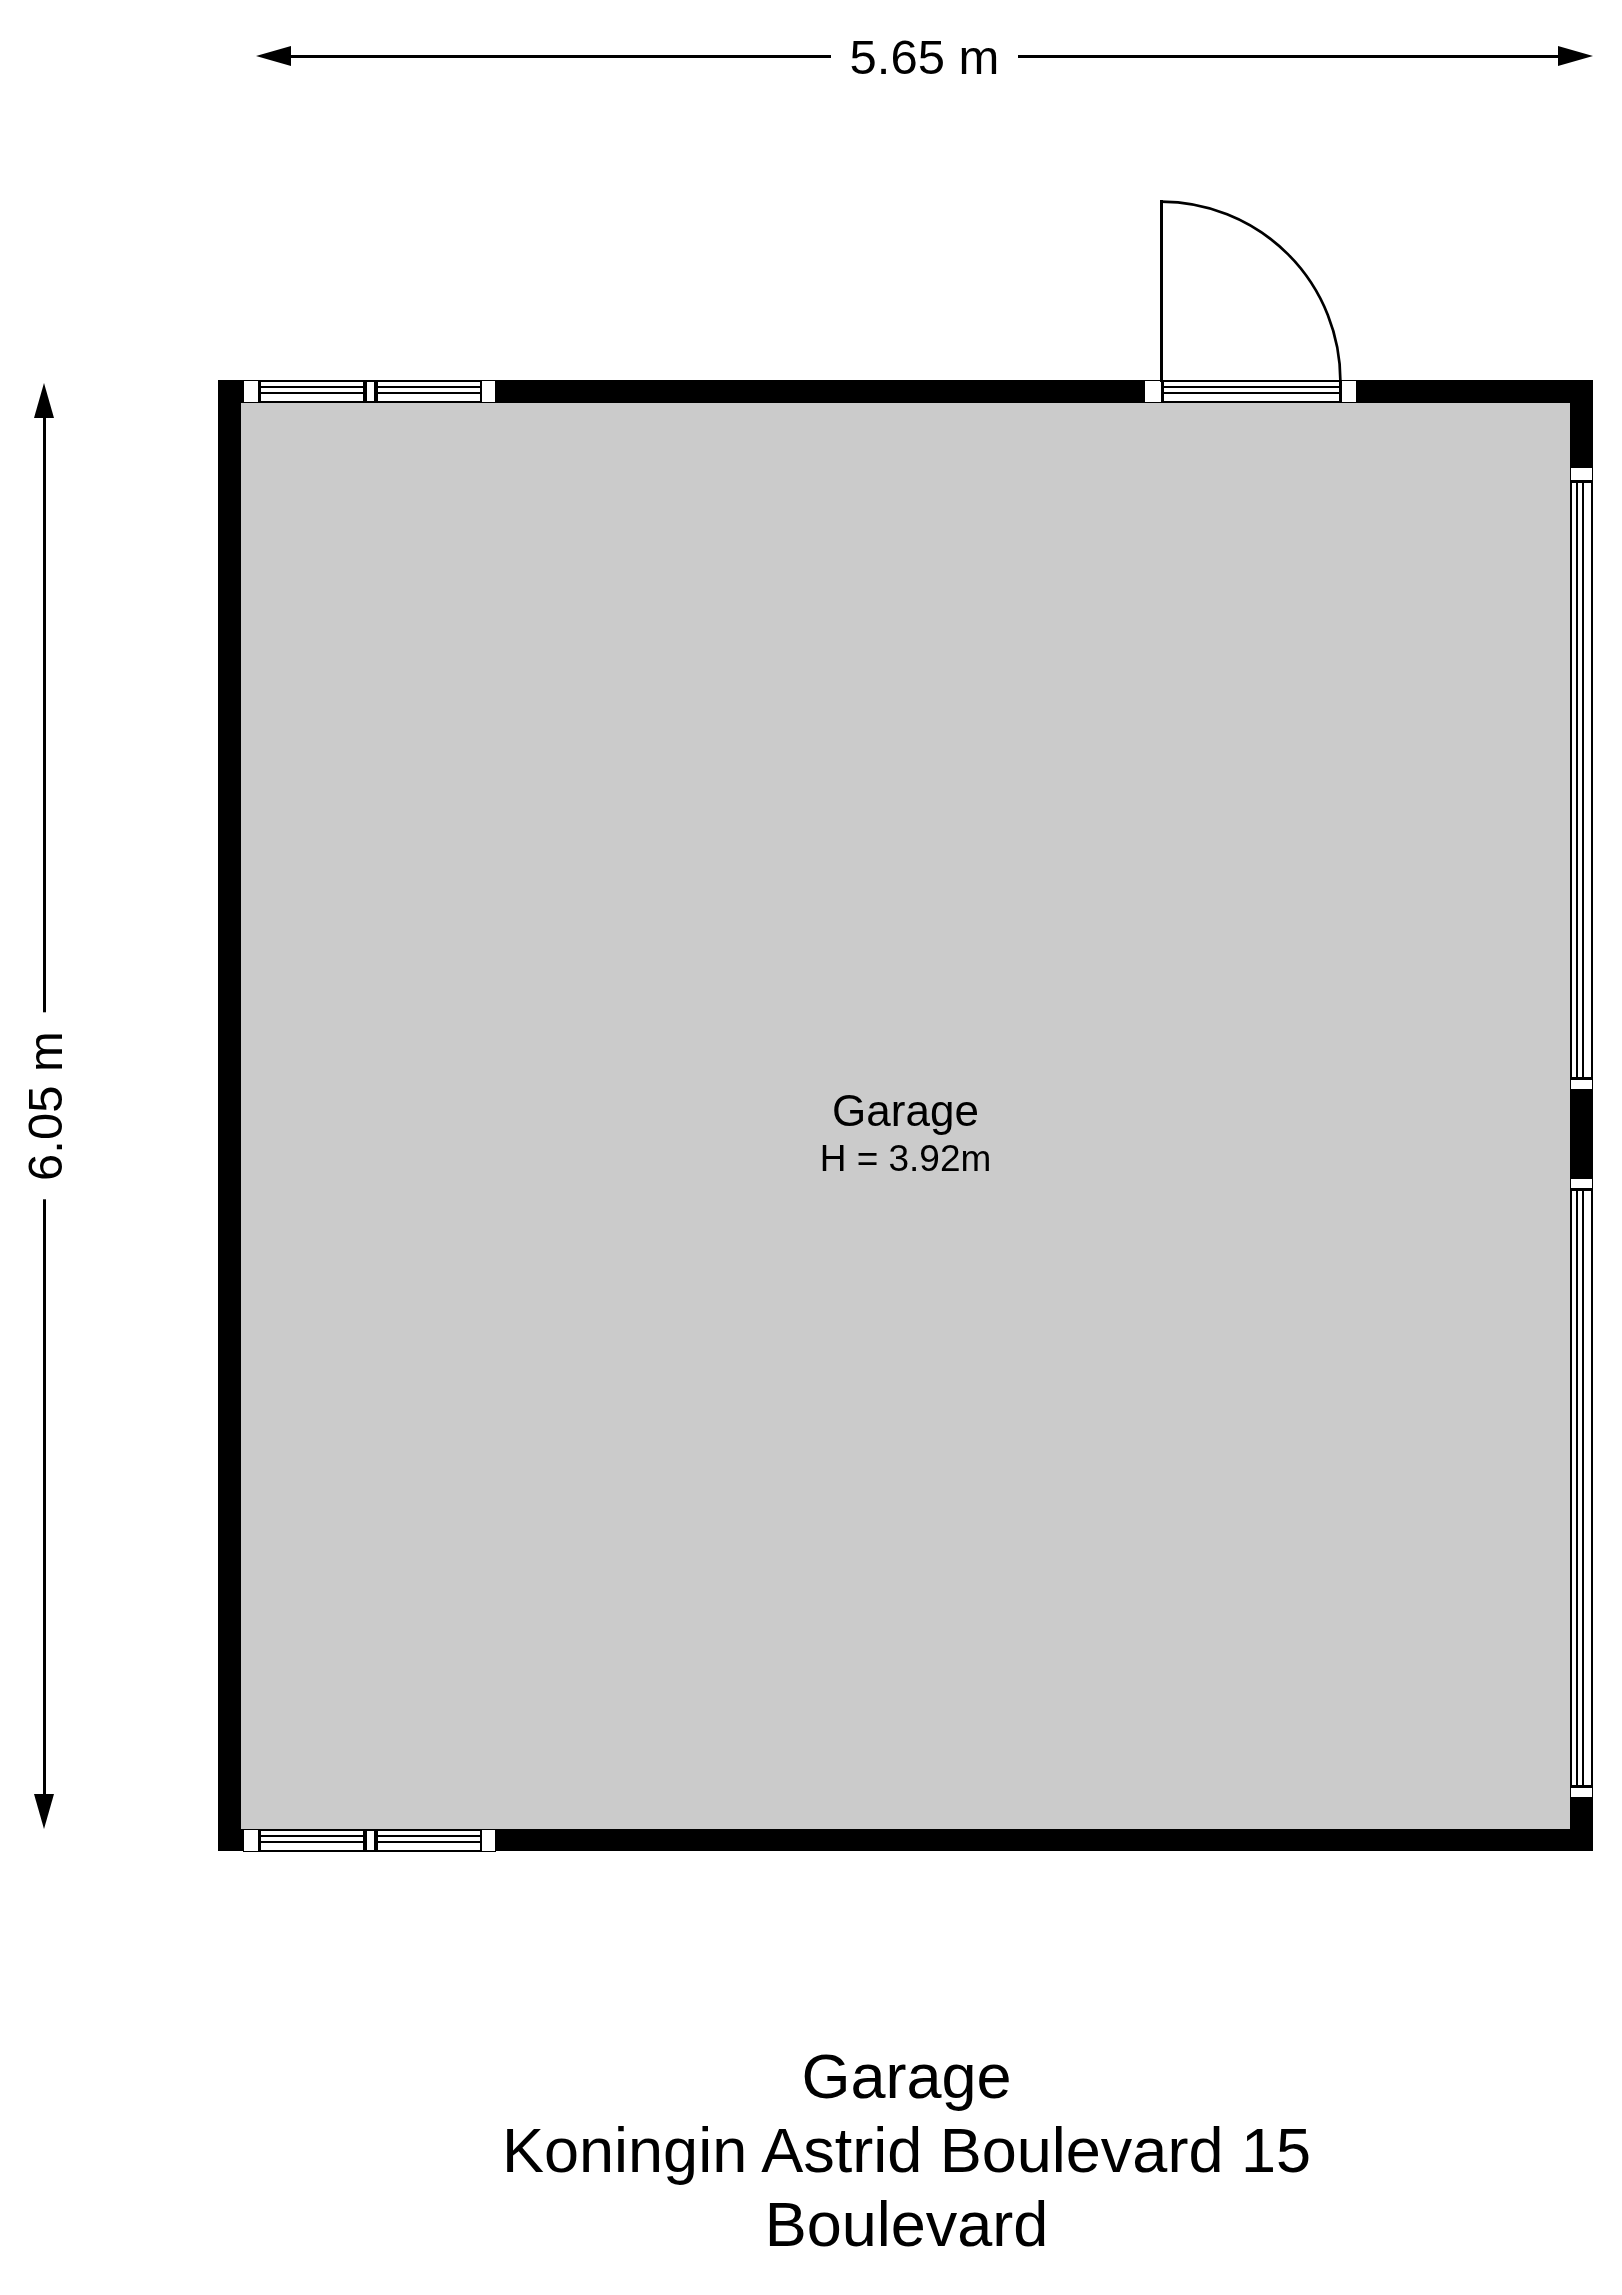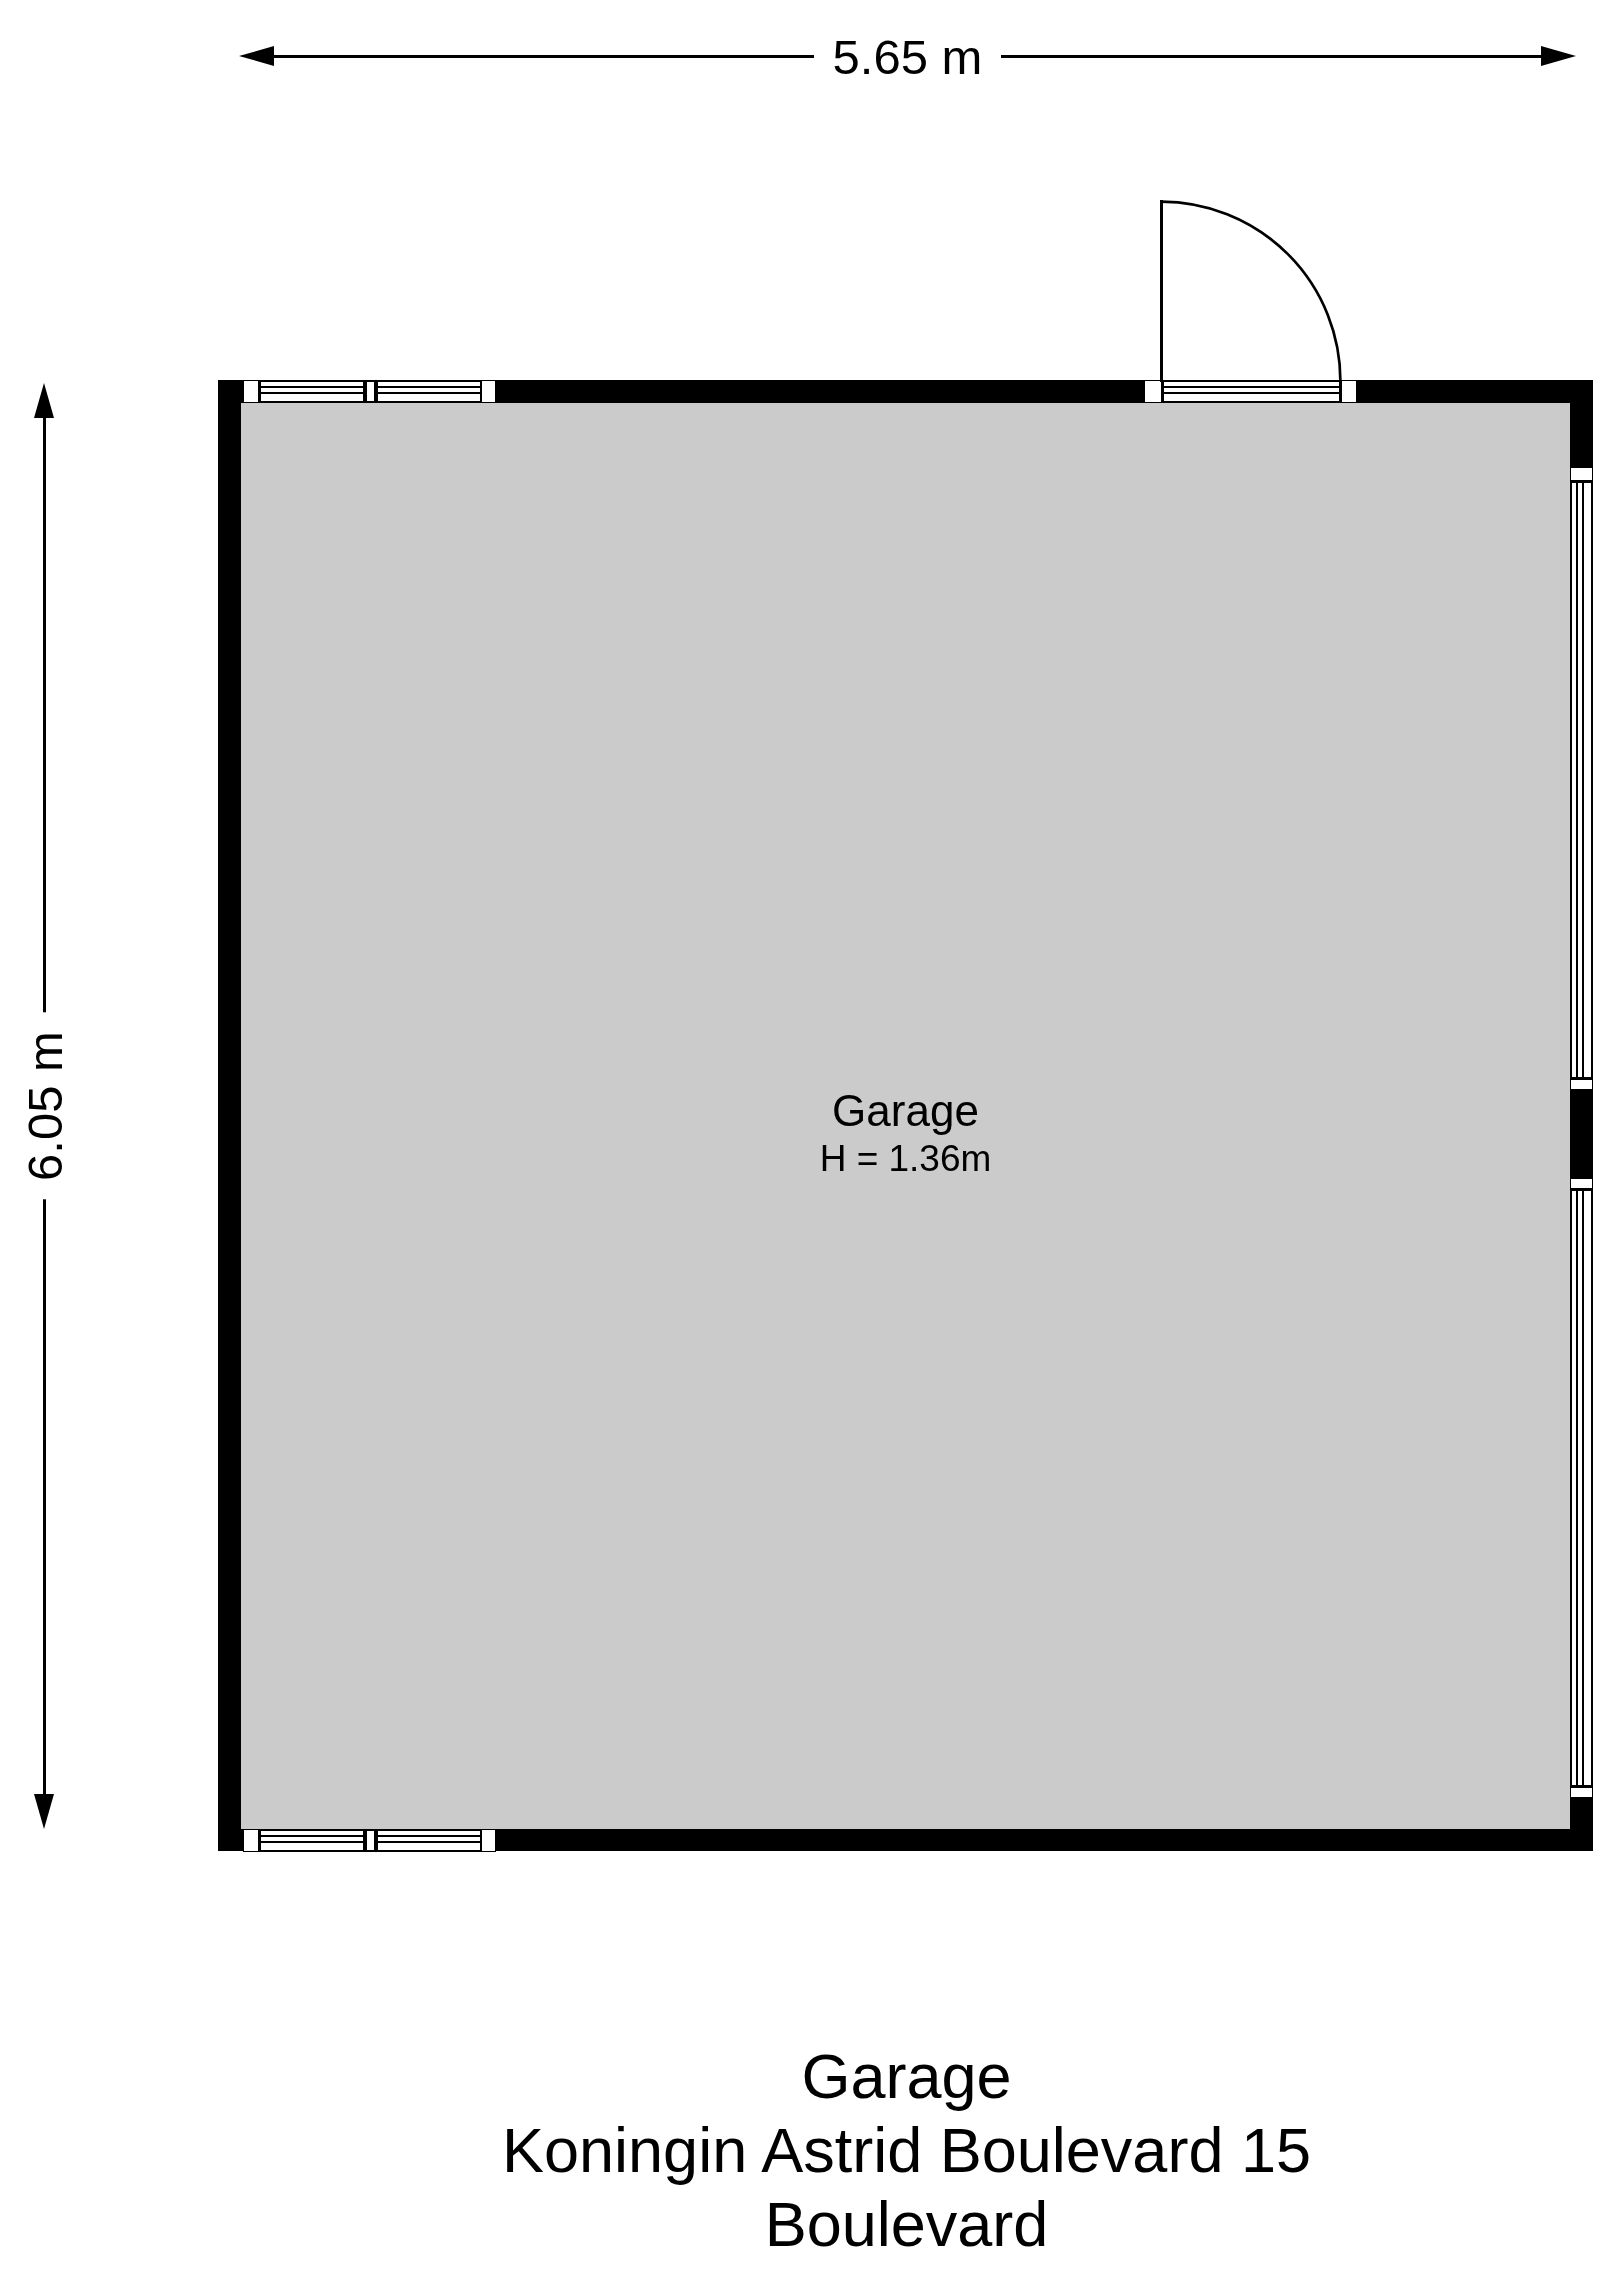--- a/index.html
+++ b/index.html
@@ -11,21 +11,21 @@
   *{margin:0;padding:0;box-sizing:border-box;}
   html,body{background:var(--background);}
   body{
     width:1623px;height:2295px;position:relative;
     font-family:"Liberation Sans","DejaVu Sans",sans-serif;
     color:var(--ink);overflow:hidden;
   }
   .page{position:absolute;inset:0;}
 
   
-  .h-dim{position:absolute;left:239px;top:21.4px;width:1337px;height:72px;
+  .h-dim{position:absolute;left:256px;top:21.4px;width:1337px;height:72px;
          display:flex;align-items:flex-end;justify-content:center;}
   .h-dim .dim-line{position:absolute;left:26px;right:26px;top:34px;height:2.3px;background:var(--ink);}
   .arrow-w{position:absolute;left:0;top:25px;width:0;height:0;
            border-top:10.7px solid transparent;border-bottom:10.7px solid transparent;
            border-right:35px solid var(--ink);}
   .arrow-e{position:absolute;right:0;top:25px;width:0;height:0;
            border-top:10.7px solid transparent;border-bottom:10.7px solid transparent;
            border-left:35px solid var(--ink);}
   .dim-label{position:relative;z-index:2;background:var(--background);
              padding:0 18.4px;font-size:49px;line-height:72px;white-space:nowrap;}
@@ -133,21 +133,21 @@
   </div>
   <div class="mullion" style="left:365px;top:1829px;width:10.7px;height:23px;"></div>
   <div class="h-win" style="left:376px;top:1829px;width:106px;">
     <div class="bar b1"></div>
     <div class="bar b2"></div>
   </div>
   <div class="jamb" style="left:481px;top:1829px;width:15.3px;height:23px;"></div>
 
   <div class="room-label">
     <div class="room-name">Garage</div>
-    <div class="room-height">H = 1.36m</div>
+    <div class="room-height">H = 3.92m</div>
   </div>
 
   <div class="title-block">
     <div>Garage</div>
     <div>Koningin Astrid Boulevard 15</div>
     <div>Boulevard</div>
   </div>
 
 </div>
 

